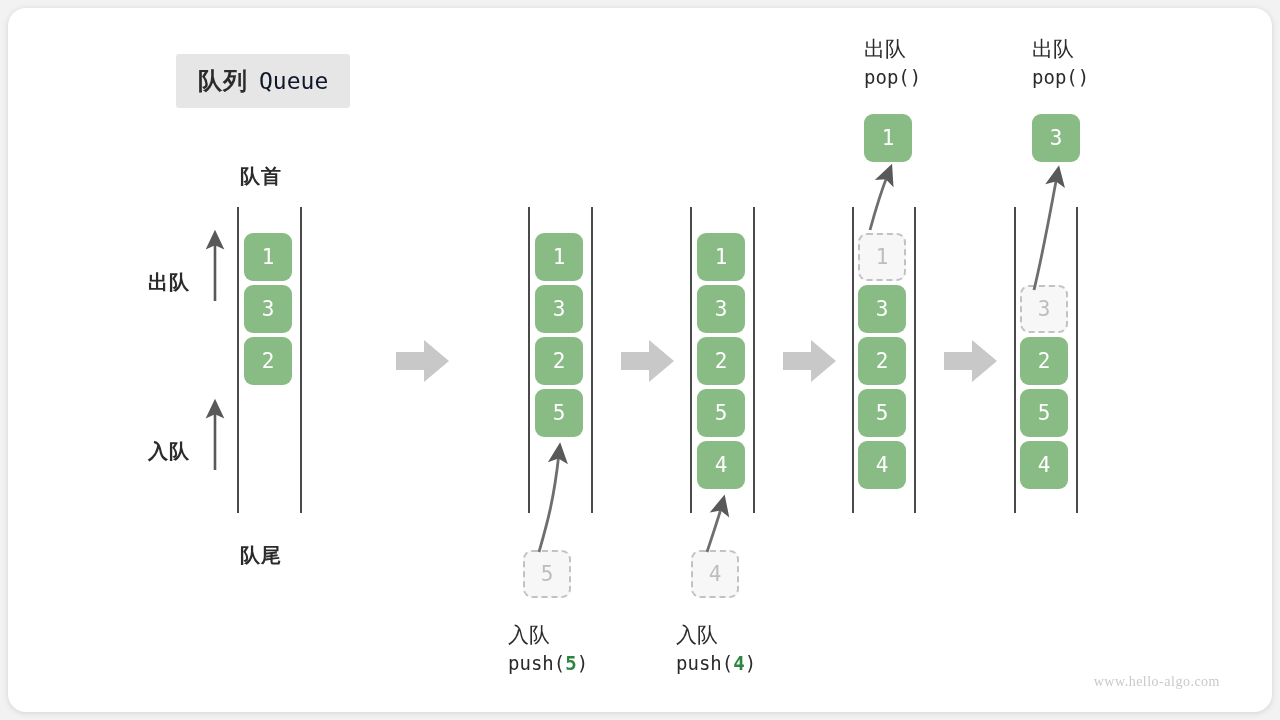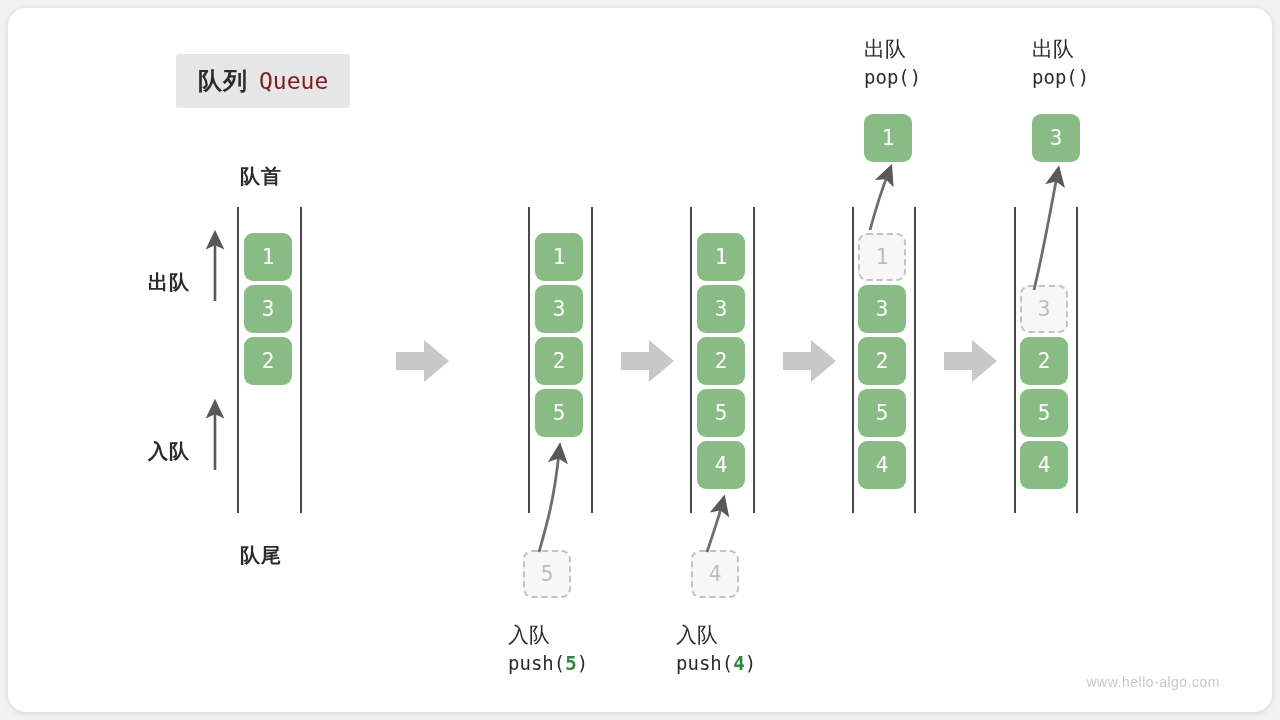--- a/index.html
+++ b/index.html
@@ -45,21 +45,21 @@
     gap: 11px;
   }
   #title-badge .cn {
     font-size: 24px;
     font-weight: bold;
     color: #2b2b2b;
     letter-spacing: 1px;
   }
   #title-badge .en {
     font-size: 23px;
-    color: #7f1d1d;
+    color: #0f172a;
     font-family: "DejaVu Sans Mono", "Liberation Mono", monospace;
   }
 
   
   .cn-label {
     position: absolute;
     font-size: 20px;
     font-weight: bold;
     color: #2b2b2b;
     white-space: nowrap;
@@ -121,21 +121,21 @@
     pointer-events: none;
   }
 
   
   #watermark {
     position: absolute;
     right: 52px;
     bottom: 22px;
     font-size: 14px;
     color: #c9c9c9;
-    font-family: Liberation Sans, sans-serif;
+    font-family: Liberation Serif, serif;
     letter-spacing: 0.5px;
   }
 </style>
 </head>
 <body>
 
 <div id="stage">
   <div id="card">
 
     <div id="title-badge">

